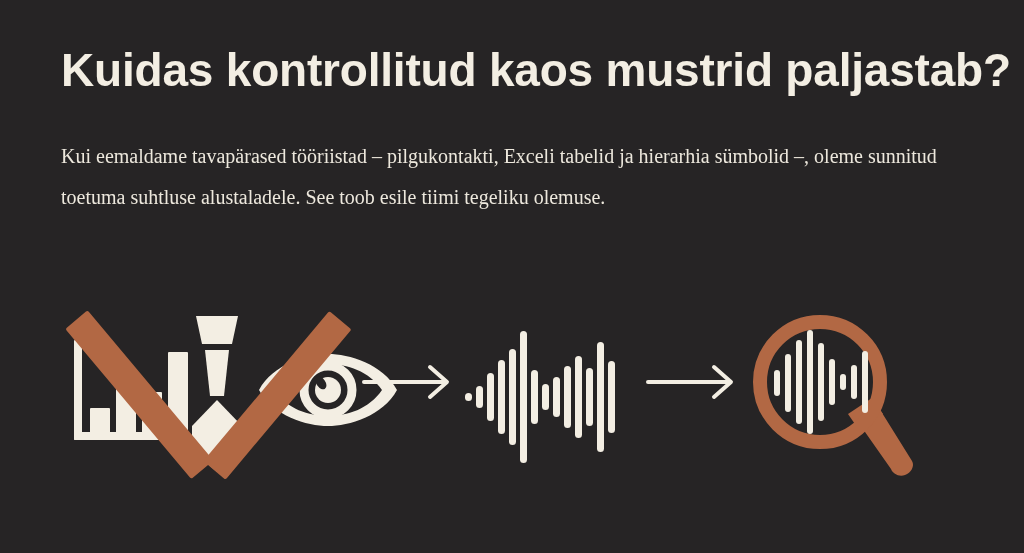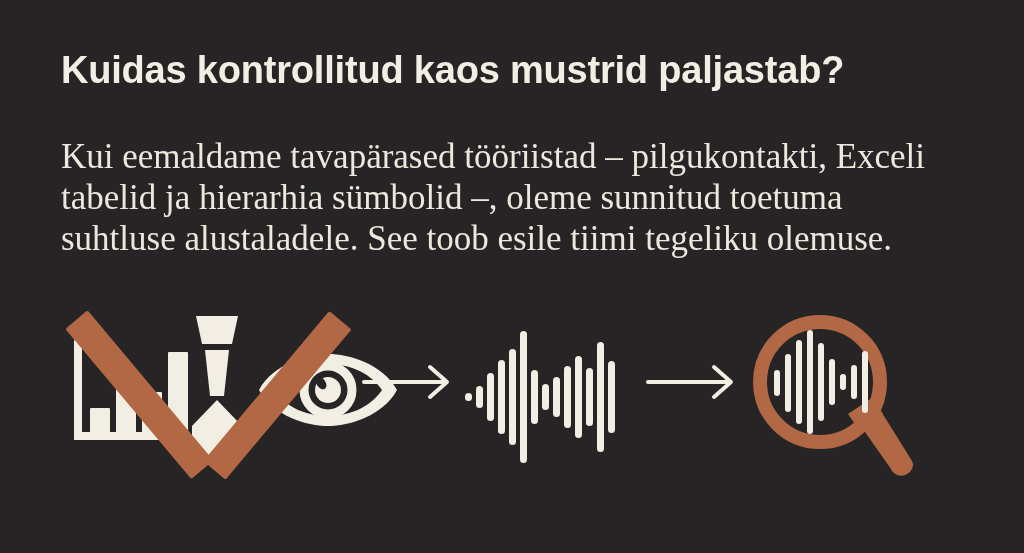--- a/index.html
+++ b/index.html
@@ -26,37 +26,37 @@
 
   
   .headline {
     position: absolute;
     left: 61px;
     top: 48px;
     width: 900px;
     margin: 0;
     font-family: "Liberation Sans", sans-serif;
     font-weight: 700;
-    font-size: 38px;
+    font-size: 46px;
     line-height: 44px;
     letter-spacing: -0.2px;
     color: #F3EEE3;
     white-space: nowrap;
   }
 
   
   .bodycopy {
     position: absolute;
     left: 61px;
     top: 136px;
     width: 900px;
     margin: 0;
     font-family: "Liberation Serif", serif;
     font-weight: 400;
-    font-size: 35px;
+    font-size: 20px;
     line-height: 41px;
     color: #EDE8DD;
   }
 
   
   .iconstrip {
     position: absolute;
     left: 0;
     top: 300px;
     width: 1024px;

